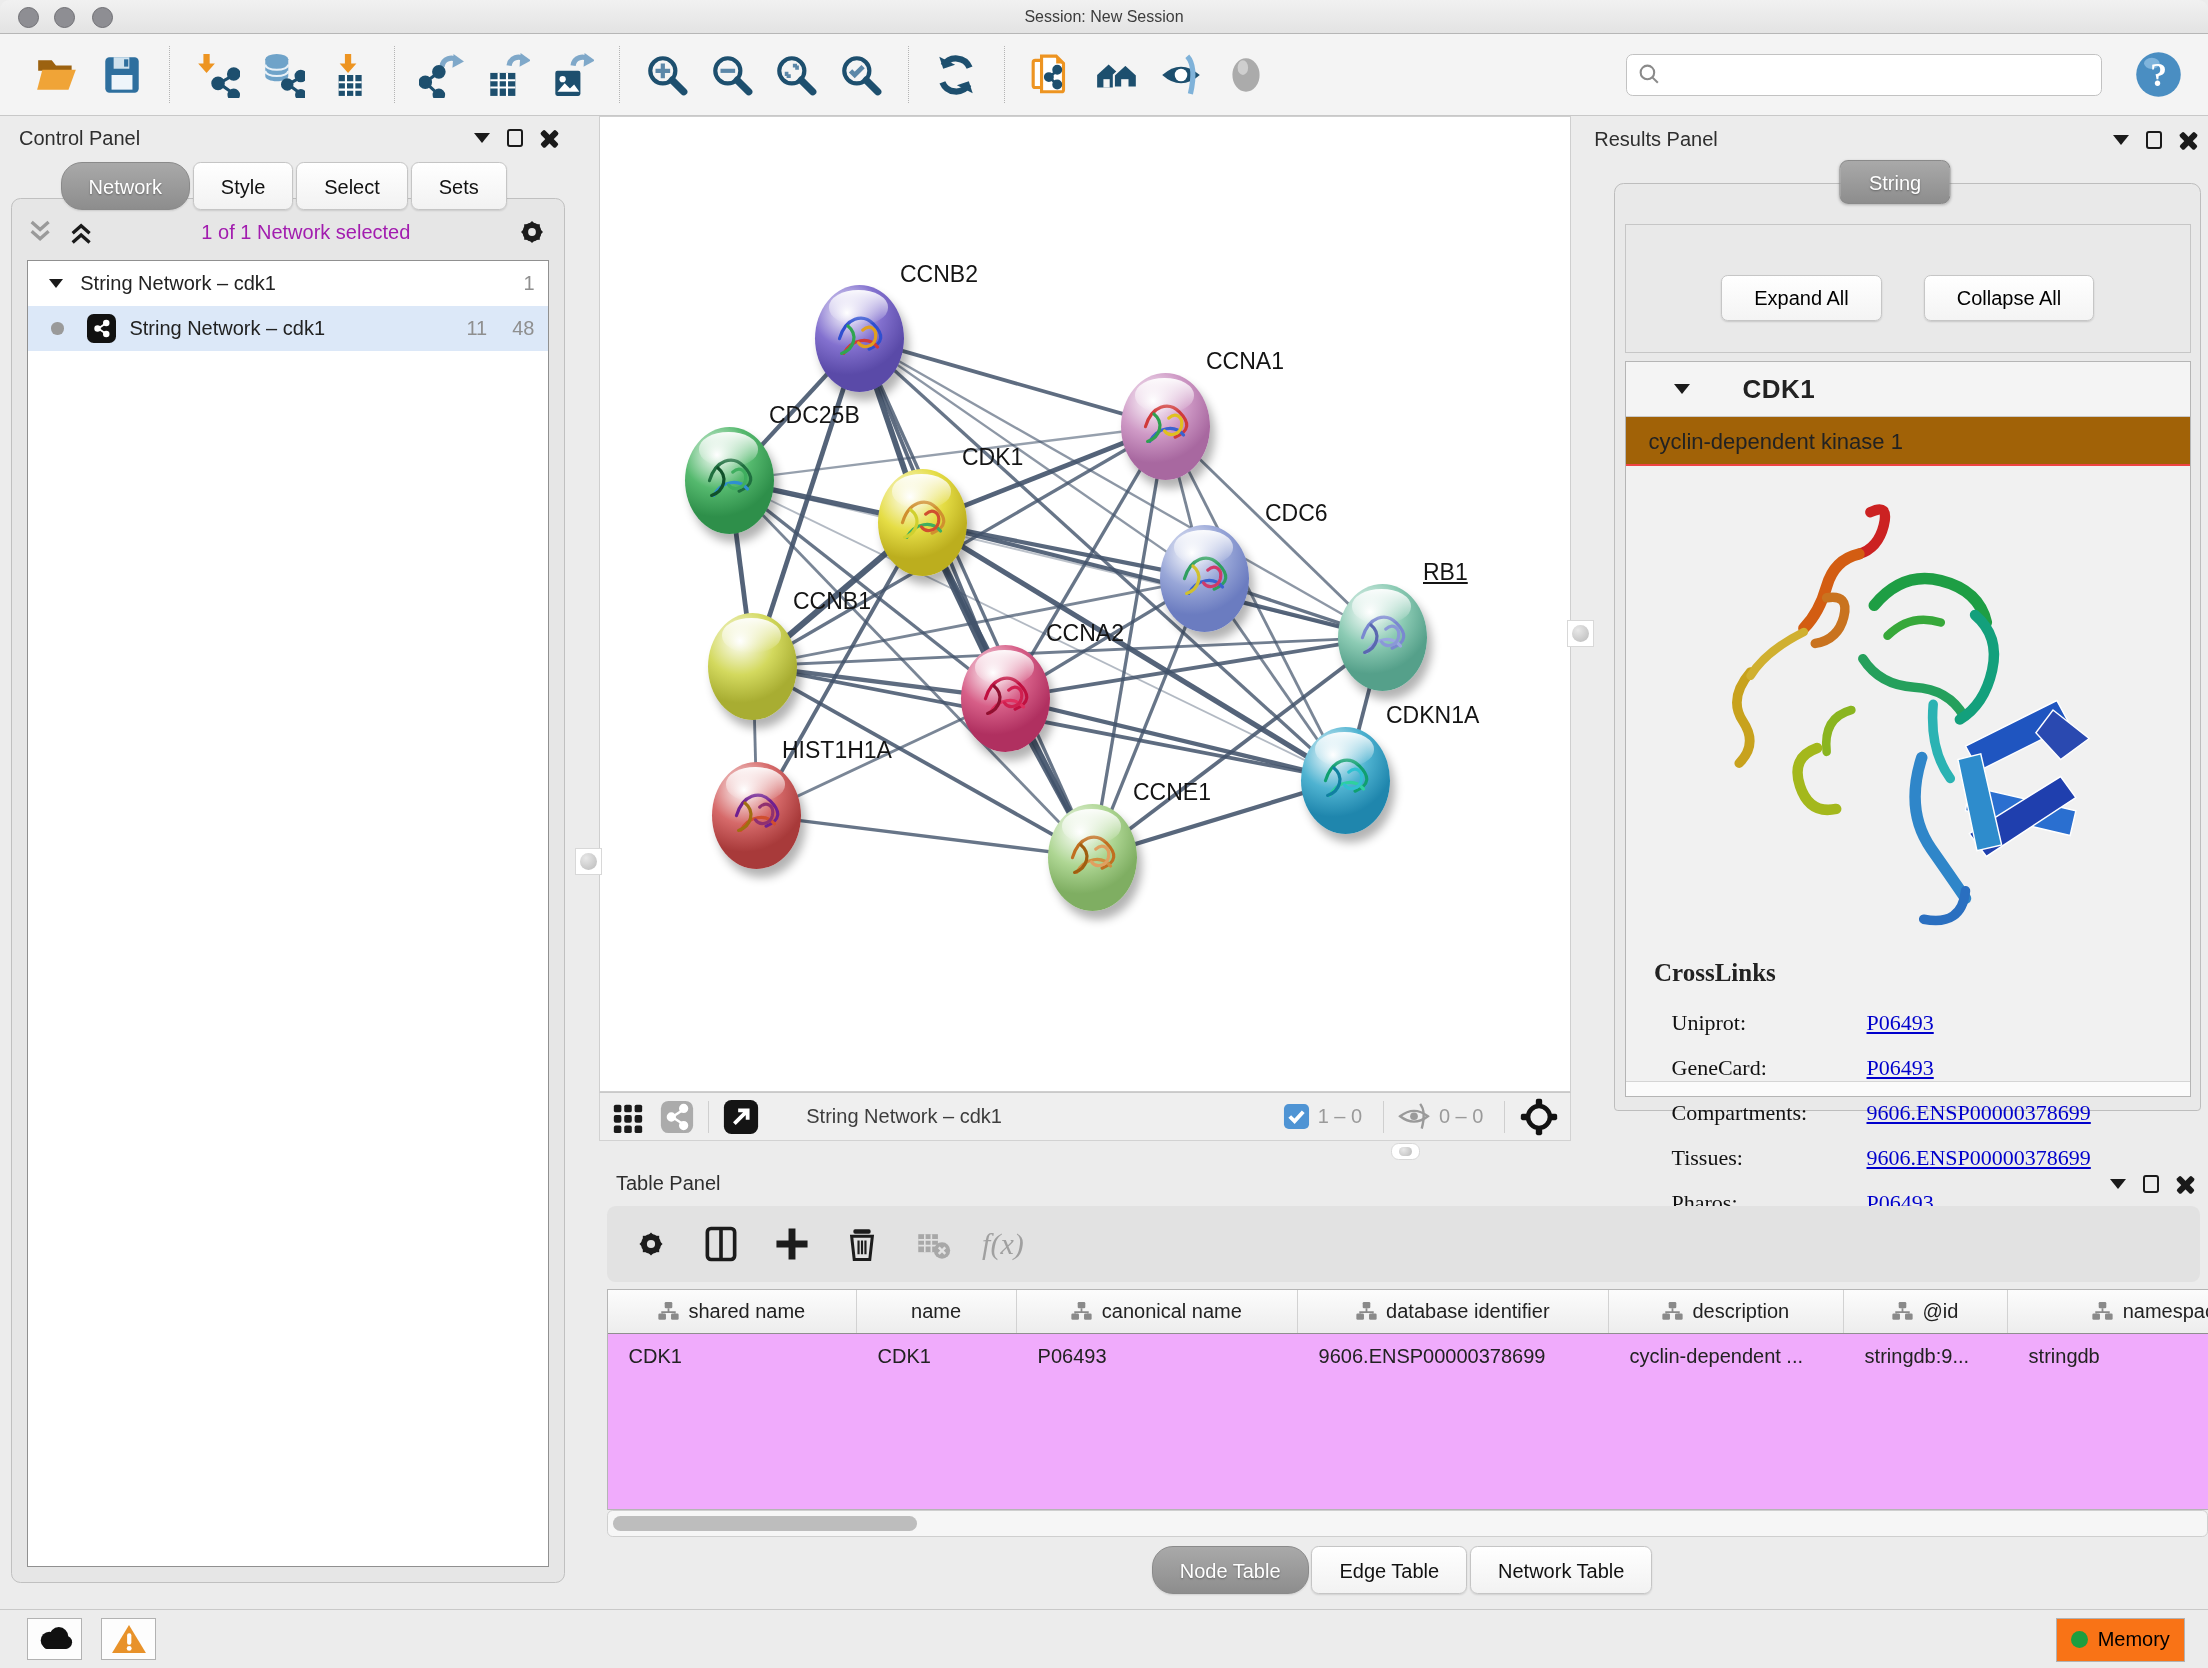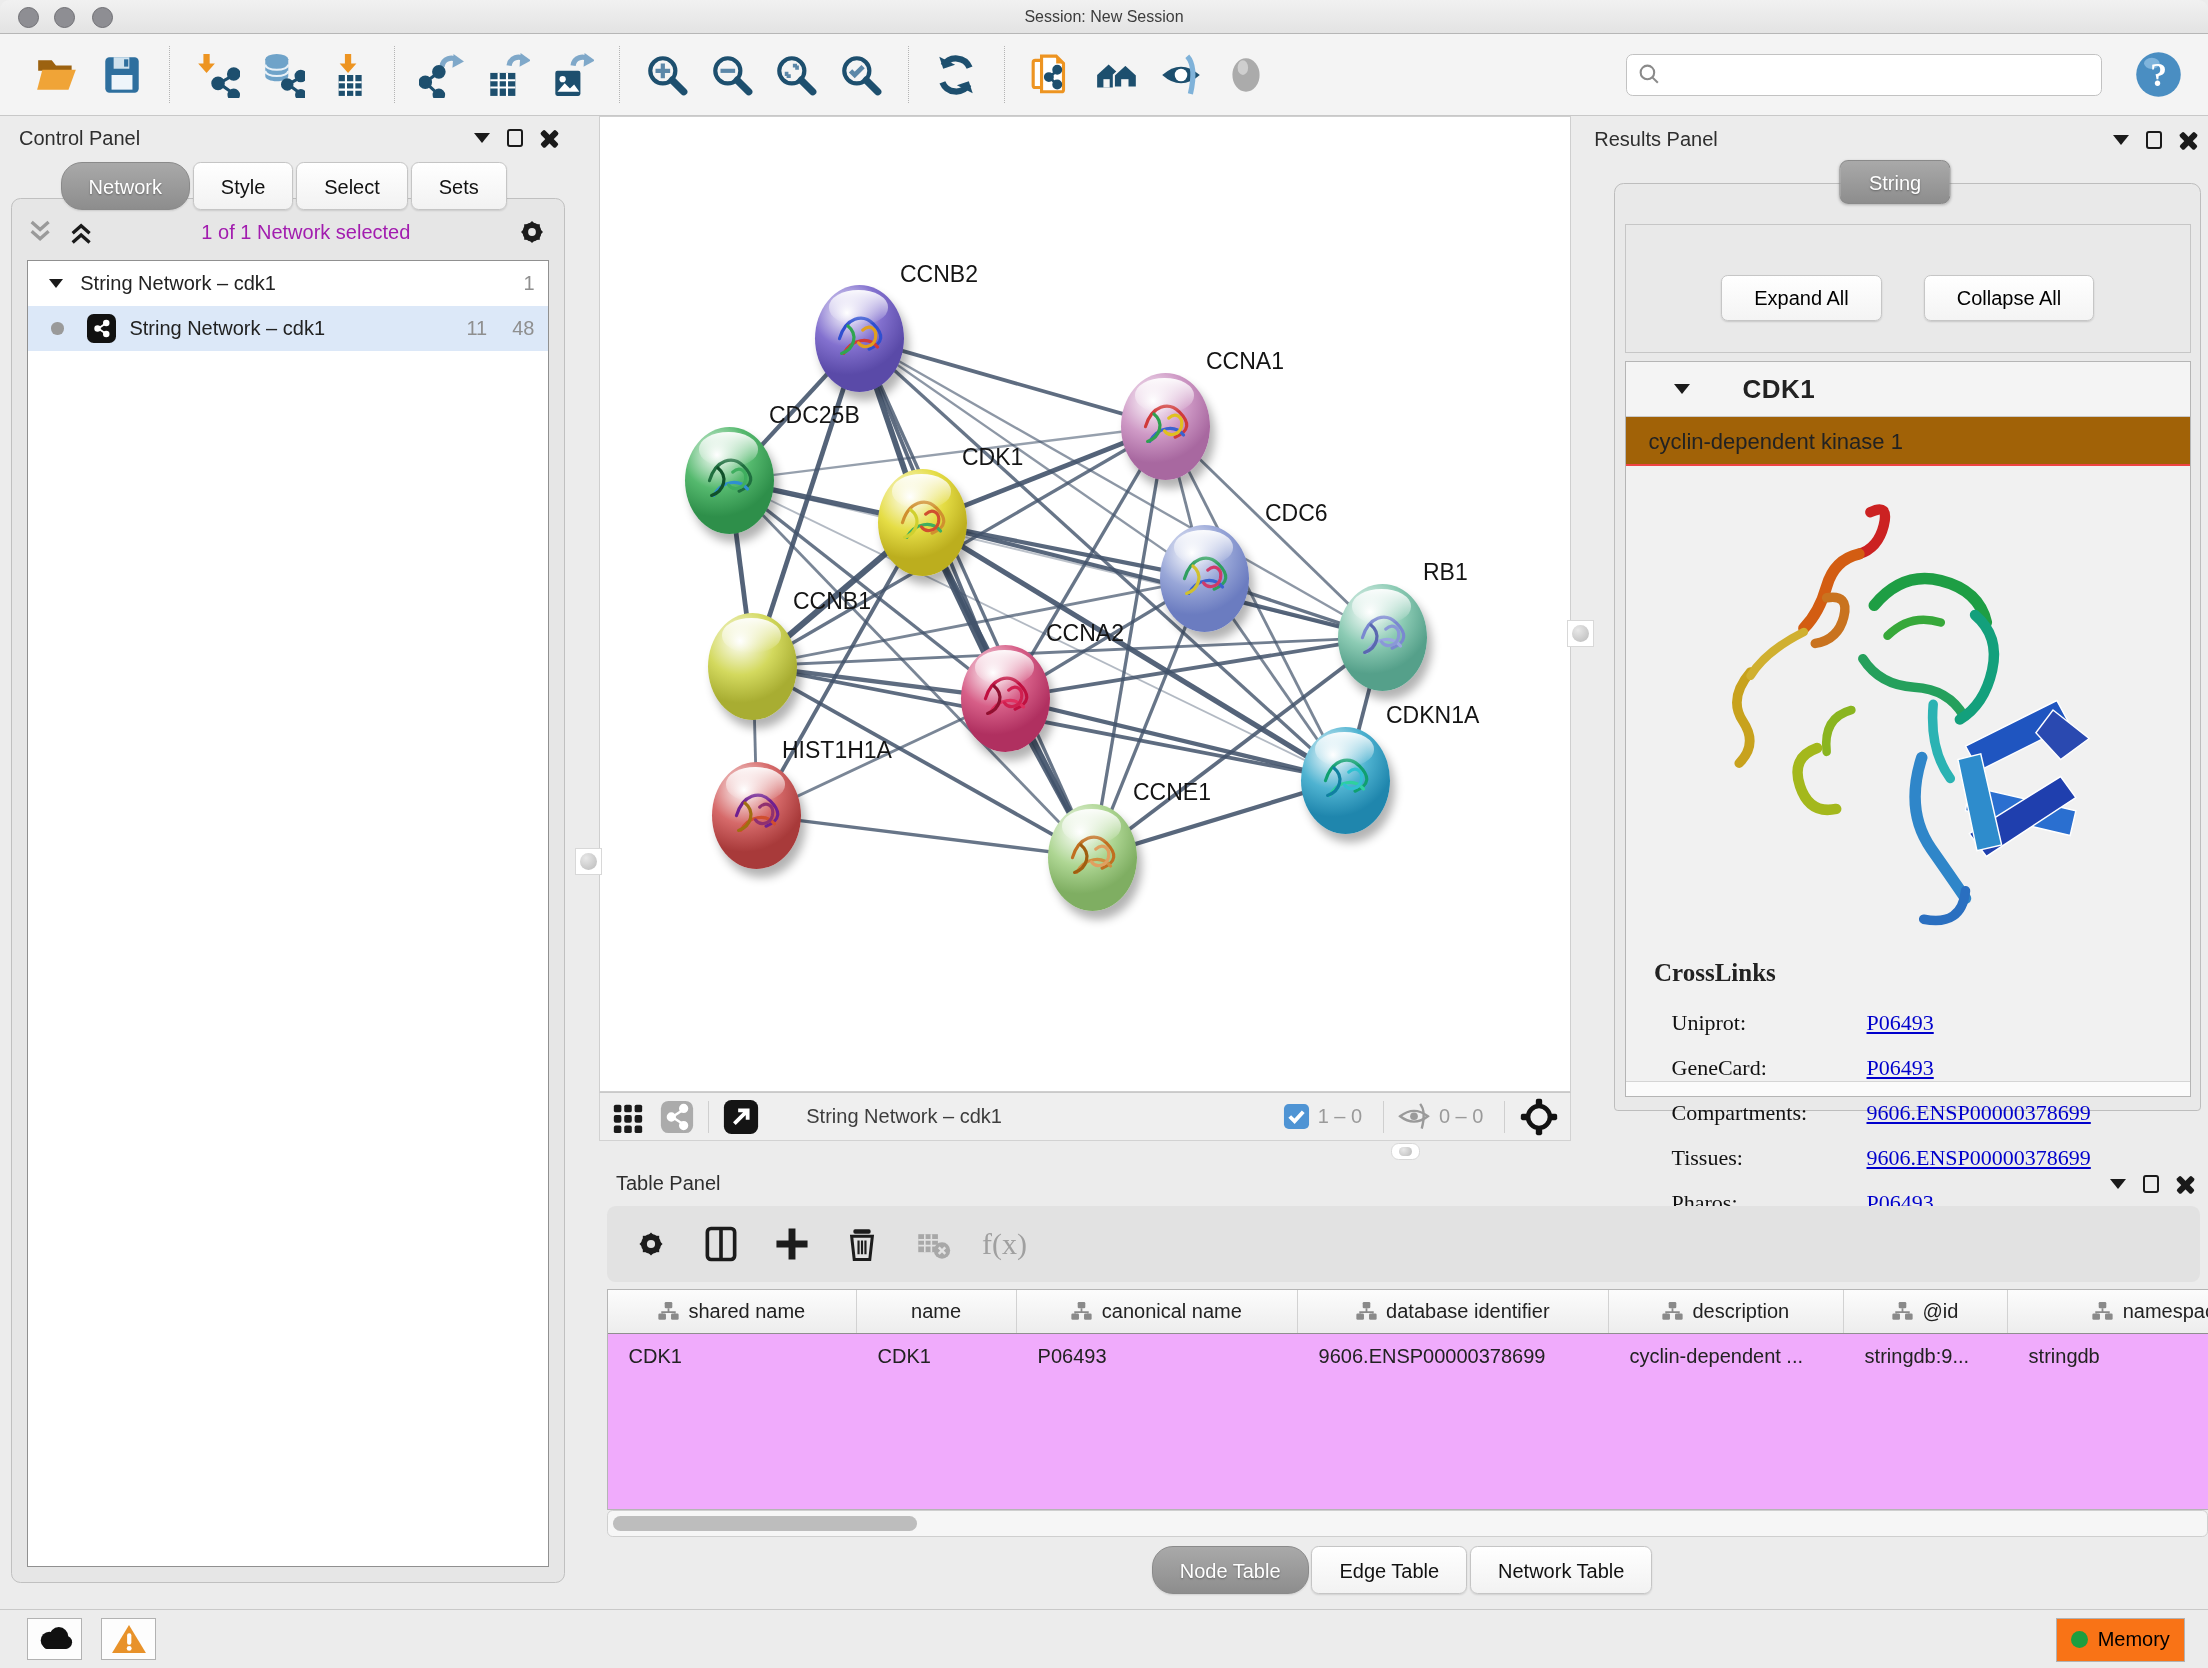--- a/index.html
+++ b/index.html
@@ -116,21 +116,21 @@
     border-top:1px solid #d5d5d5; }
 
   
   .table-panel { position:absolute; left:599px; top:1162px; width:1609px; height:447px; }
   .tp-head { position:absolute; left:17px; right:13.3px; top:5.7px; height:32px;
     display:flex; align-items:center; justify-content:space-between; }
   .tp-toolbar { position:absolute; left:7.6px; right:7.6px; top:44px; height:76px;
     background:#e2e2e2; border-radius:8.6px; display:flex; align-items:center; padding:0 23px; gap:28.5px; }
   .tp-toolbar .ticon { width:42px; height:42px; display:flex; align-items:center; justify-content:center;
     background:transparent; border:none; }
-  .fx { font-family:"Liberation Serif", serif; font-size:30px; color:#a0a0a0; }
+  .fx { font-family:"Liberation Serif", serif; font-style:italic; font-size:30px; color:#a0a0a0; }
   .tp-table { position:absolute; left:7.6px; right:0; top:127px; height:221px;
     background:#f0abfc; border:1px solid #b5b5b5; border-right:none; overflow:hidden; }
   .thead { display:flex; height:44px; background:linear-gradient(#fcfcfc,#ededed);
     border-bottom:1.9px solid #8f8f8f; }
   .th { display:flex; align-items:center; justify-content:center; gap:9.5px; font-size:20px;
     color:#222; border-right:1px solid #d2d2d2; overflow:hidden; flex:none; }
   .trow { display:flex; height:44px; }
   .td { font-size:20px; display:flex; align-items:center; padding-left:21px; flex:none;
     overflow:hidden; white-space:nowrap; }
   .tp-scroll { position:absolute; left:7.6px; right:0; top:348px; height:27px;
@@ -481,21 +481,21 @@
       </div>
       <div class="glabel" style="left: 665px; top: 383px;">CDC6</div>
       <div class="gnode" style="left: 738px; top: 467px; background: radial-gradient(70% 58% at 36% 26%, rgb(255, 255, 255) 0%, rgb(140, 203, 180) 55%, rgb(85, 160, 138) 100%);">
         <svg width="55" height="61" viewBox="0 0 52 56">
           <path d="M8 30 C14 10, 30 6, 40 16 S 50 34, 36 40" stroke="#7a88d0" stroke-width="3" fill="none" stroke-linecap="round"></path>
           <path d="M12 44 C20 30, 36 28, 44 38" stroke="#9aa8e0" stroke-width="3" fill="none" stroke-linecap="round"></path>
           <path d="M16 18 C26 26, 22 40, 10 44" stroke="#5a68b0" stroke-width="3" fill="none" stroke-linecap="round"></path>
           <path d="M30 22 c6 -6 14 -2 12 8 c-2 8 -12 10 -16 4" stroke="#8a98d8" stroke-width="3" fill="none" stroke-linecap="round"></path>
         </svg>
       </div>
-      <div class="glabel" style="left: 823px; top: 442px;">RB1</div>
+      <div class="glabel" style="left: 823px; top: 442px; text-decoration: underline;">RB1</div>
       <div class="gnode" style="left: 108px; top: 496px; background: radial-gradient(70% 58% at 36% 26%, rgb(255, 255, 255) 0%, rgb(211, 217, 94) 55%, rgb(168, 173, 50) 100%);"></div>
       <div class="glabel" style="left: 193px; top: 471px;">CCNB1</div>
       <div class="gnode" style="left: 361px; top: 528px; background: radial-gradient(70% 58% at 36% 26%, rgb(255, 255, 255) 0%, rgb(215, 95, 136) 55%, rgb(176, 48, 96) 100%);">
         <svg width="55" height="61" viewBox="0 0 52 56">
           <path d="M8 30 C14 10, 30 6, 40 16 S 50 34, 36 40" stroke="#c01040" stroke-width="3" fill="none" stroke-linecap="round"></path>
           <path d="M12 44 C20 30, 36 28, 44 38" stroke="#e03060" stroke-width="3" fill="none" stroke-linecap="round"></path>
           <path d="M16 18 C26 26, 22 40, 10 44" stroke="#901030" stroke-width="3" fill="none" stroke-linecap="round"></path>
           <path d="M30 22 c6 -6 14 -2 12 8 c-2 8 -12 10 -16 4" stroke="#d02050" stroke-width="3" fill="none" stroke-linecap="round"></path>
         </svg>
       </div>

